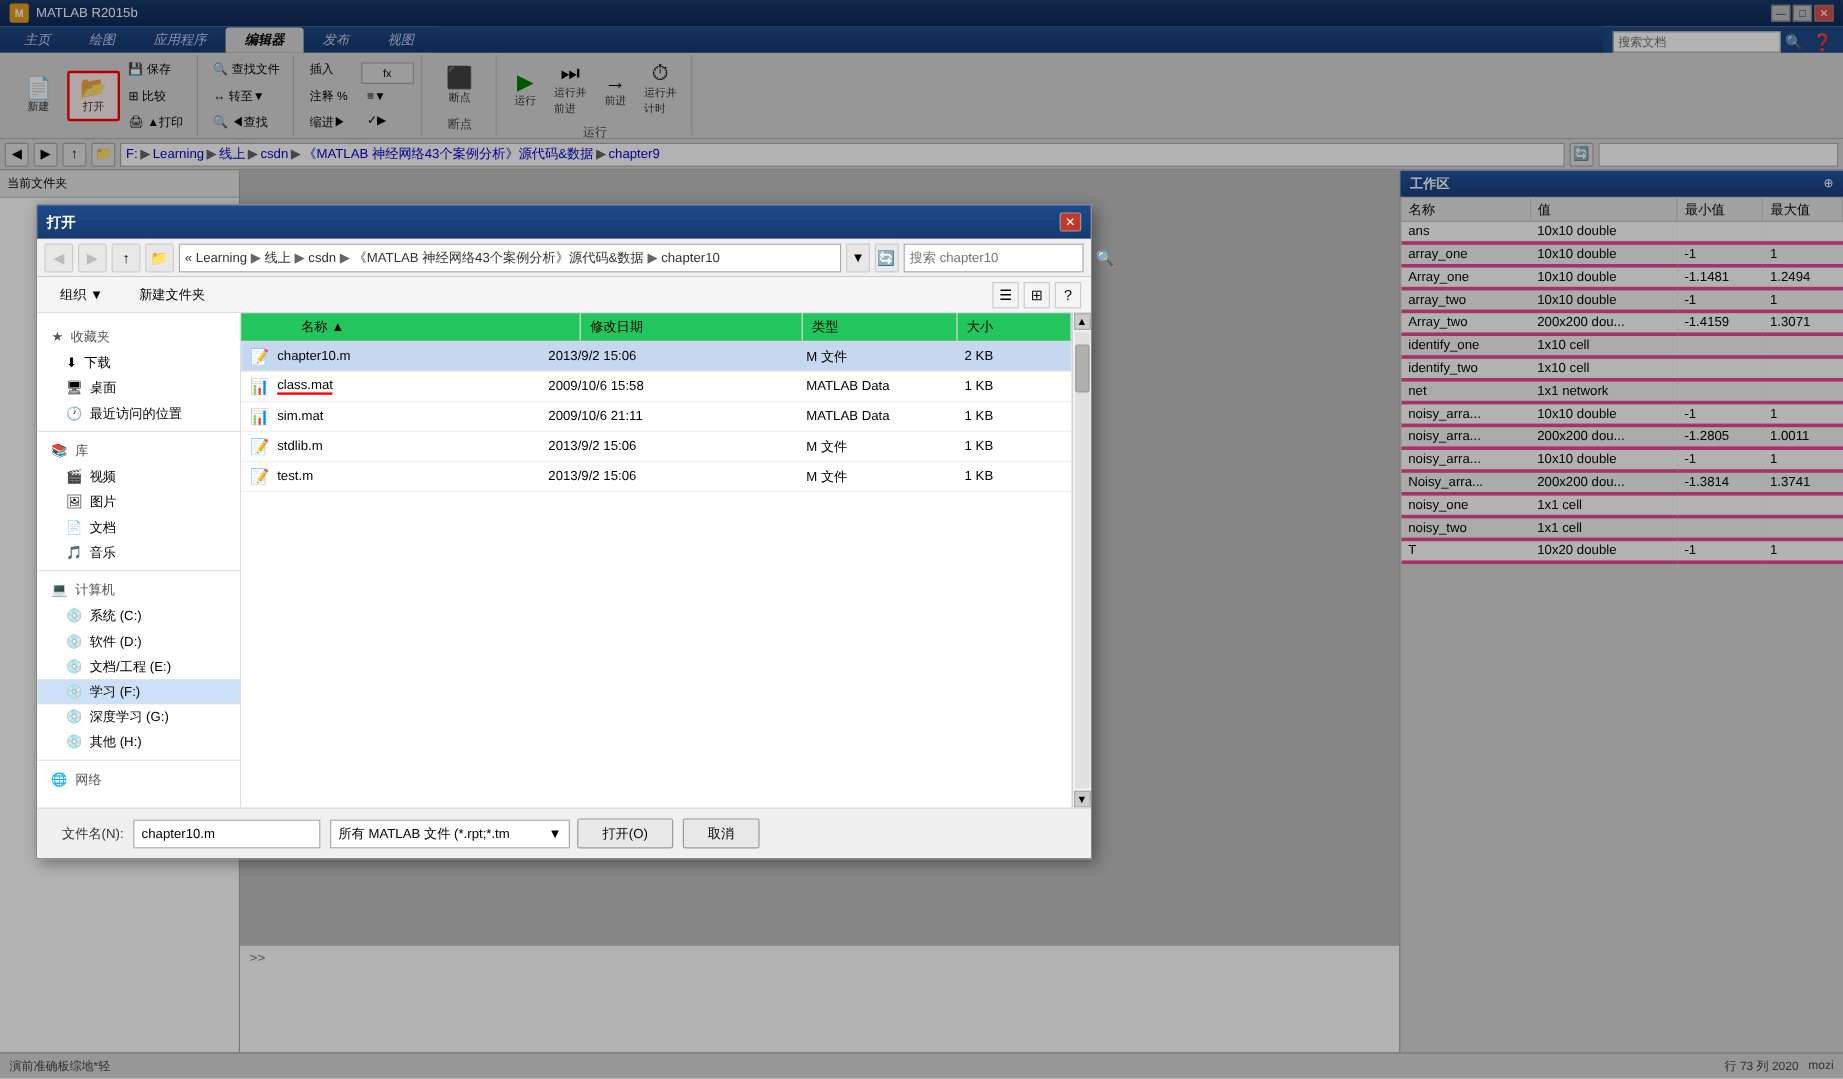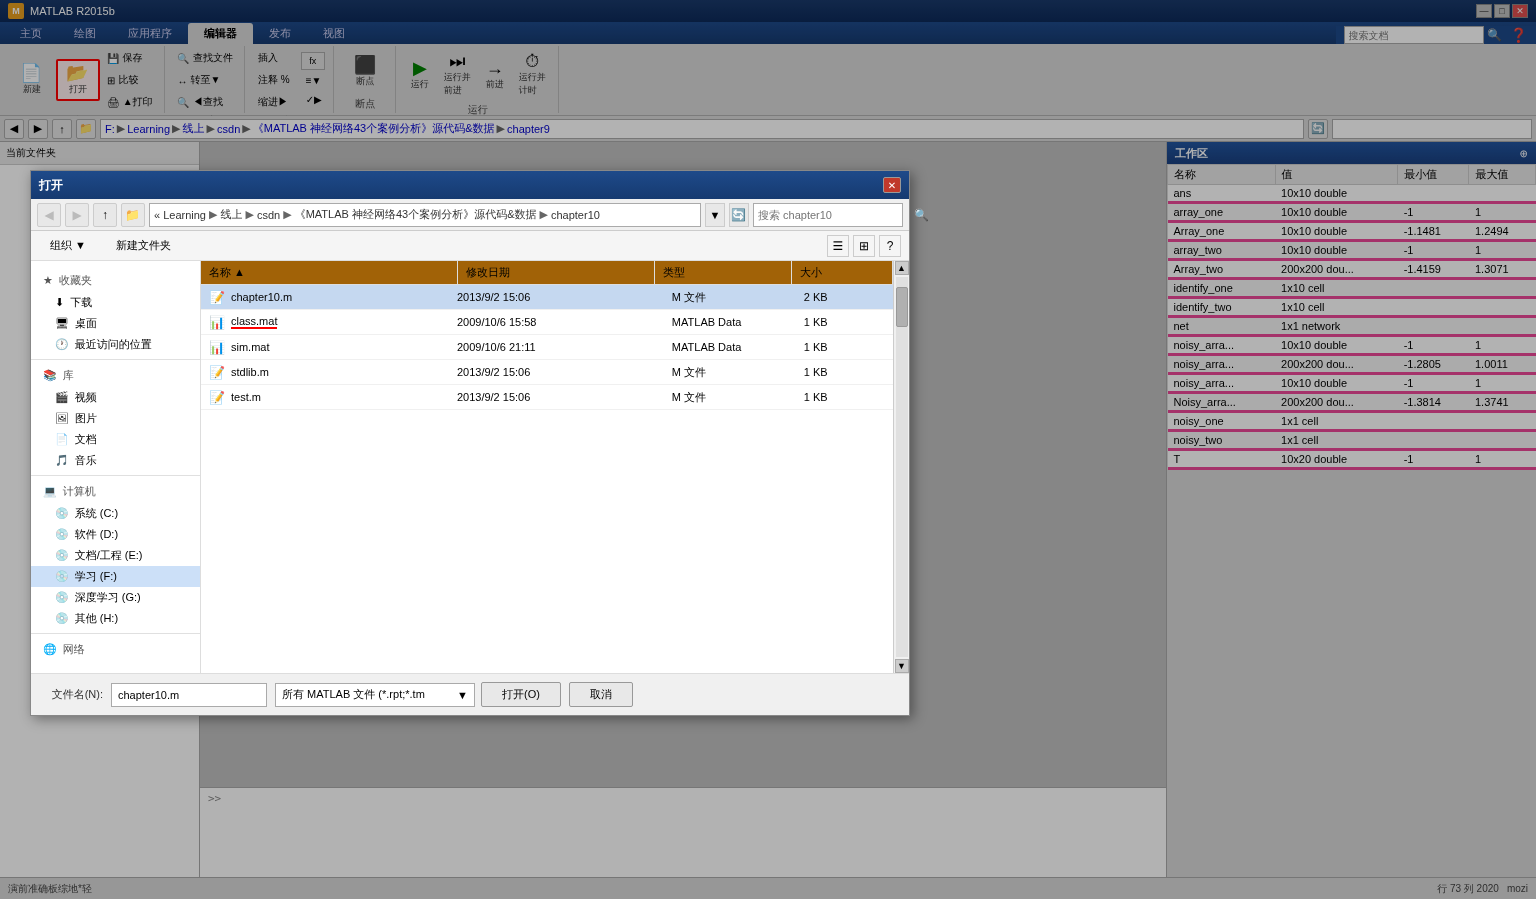--- a/index.html
+++ b/index.html
@@ -11,21 +11,21 @@
     
     .title-bar { height: 22px; background: linear-gradient(to bottom, #1a3a6b, #0d2a5a); display: flex; align-items: center; padding: 0 8px; justify-content: space-between; }
     .title-bar-left { display: flex; align-items: center; gap: 6px; }
     .title-bar-icon { width: 16px; height: 16px; background: #e8a020; border-radius: 2px; display: flex; align-items: center; justify-content: center; font-size: 9px; color: #fff; font-weight: bold; }
     .title-text { color: white; font-size: 11px; }
     .title-bar-controls { display: flex; gap: 2px; }
     .title-btn { width: 16px; height: 14px; border: 1px solid #888; background: #c0c0c0; display: flex; align-items: center; justify-content: center; font-size: 9px; cursor: pointer; color: #333; }
 
     
     .ribbon-tabs { height: 22px; background: linear-gradient(to bottom, #1e4a8a, #163a70); display: flex; align-items: flex-end; padding-left: 4px; }
-    .ribbon-tab { padding: 3px 16px; font-size: 11px; color: #cce; cursor: pointer; border-radius: 3px 3px 0 0; }
+    .ribbon-tab { padding: 3px 16px; font-size: 11px; color: #cce; cursor: pointer; border-radius: 3px 3px 0 0; font-style: italic; }
     .ribbon-tab.active { background: #d9d9d9; color: #000; font-weight: bold; }
 
     
     .ribbon-toolbar { height: 72px; background: #d9d9d9; border-bottom: 1px solid #b0b0b0; display: flex; align-items: stretch; padding: 2px 4px; gap: 2px; }
     .ribbon-group { display: flex; flex-direction: column; align-items: center; padding: 2px 6px; border-right: 1px solid #bbb; min-width: 60px; }
     .ribbon-group-btns { display: flex; gap: 2px; flex: 1; align-items: center; }
     .ribbon-group-label { font-size: 10px; color: #444; margin-top: 2px; }
     .ribbon-btn { display: flex; flex-direction: column; align-items: center; justify-content: center; padding: 3px 5px; border: 1px solid transparent; cursor: pointer; border-radius: 2px; min-width: 32px; }
     .ribbon-btn .icon { font-size: 18px; line-height: 1; }
     .ribbon-btn .label { font-size: 9px; color: #333; margin-top: 1px; white-space: nowrap; }
@@ -86,21 +86,21 @@
     .dialog-split { display: flex; flex: 1; min-height: 0; }
     .dialog-sidebar { width: 170px; background: white; border-right: 1px solid #ddd; padding: 8px 0; overflow-y: auto; }
     .sidebar-section { margin-bottom: 4px; }
     .sidebar-section-header { padding: 4px 12px; font-size: 11px; color: #555; display: flex; align-items: center; gap: 6px; cursor: pointer; }
     .sidebar-item { padding: 3px 12px 3px 24px; font-size: 11px; cursor: pointer; display: flex; align-items: center; gap: 6px; }
     .sidebar-item.selected { background: #cce0f8; }
     .sidebar-divider { height: 1px; background: #e0e0e0; margin: 4px 0; }
 
     
     .dialog-filelist { flex: 1; background: white; display: flex; flex-direction: column; }
-    .filelist-header { display: flex; background: #a16207; border-bottom: 1px solid #ddd; }
+    .filelist-header { display: flex; background: #22c55e; border-bottom: 1px solid #ddd; padding-left: 42px; }
     .filelist-col { padding: 4px 8px; font-size: 11px; cursor: pointer; user-select: none; border-right: 1px solid #ddd; display: flex; align-items: center; gap: 3px; }
     .filelist-col.name { flex: 2; }
     .filelist-col.date { flex: 1.5; }
     .filelist-col.type { flex: 1; }
     .filelist-col.size { flex: 0.7; }
     .file-row { display: flex; align-items: center; padding: 4px 0; border-bottom: 1px solid #f0f0f0; cursor: pointer; }
     .file-row.selected { background: #c5d8f0; }
     .file-row .col { padding: 0 8px; font-size: 11px; overflow: hidden; text-overflow: ellipsis; white-space: nowrap; }
     .file-row .col.name { flex: 2; display: flex; align-items: center; gap: 6px; }
     .file-row .col.date { flex: 1.5; }
@@ -211,21 +211,21 @@
             <span>插入</span>
           </div>
           <div class="ribbon-btn-small">
             <span>注释 %</span>
           </div>
           <div class="ribbon-btn-small">
             <span>缩进▶</span>
           </div>
         </div>
         <div style="display:flex; flex-direction:column; gap:2px; margin-left:4px;">
-          <div style="width:24px; height:18px; background:#e0e0e0; border:1px solid #aaa; font-size:9px; display:flex; align-items:center; justify-content:center;">fx</div>
+          <div style="width:44px; height:18px; background:#e0e0e0; border:1px solid #aaa; font-size:9px; display:flex; align-items:center; justify-content:center;">fx</div>
           <div class="ribbon-btn-small">≡▼</div>
           <div class="ribbon-btn-small">✓▶</div>
         </div>
       </div>
       <div class="ribbon-group-label">编辑</div>
     </div>
 
     <div class="ribbon-group">
       <div class="ribbon-group-btns">
         <div class="ribbon-btn">

